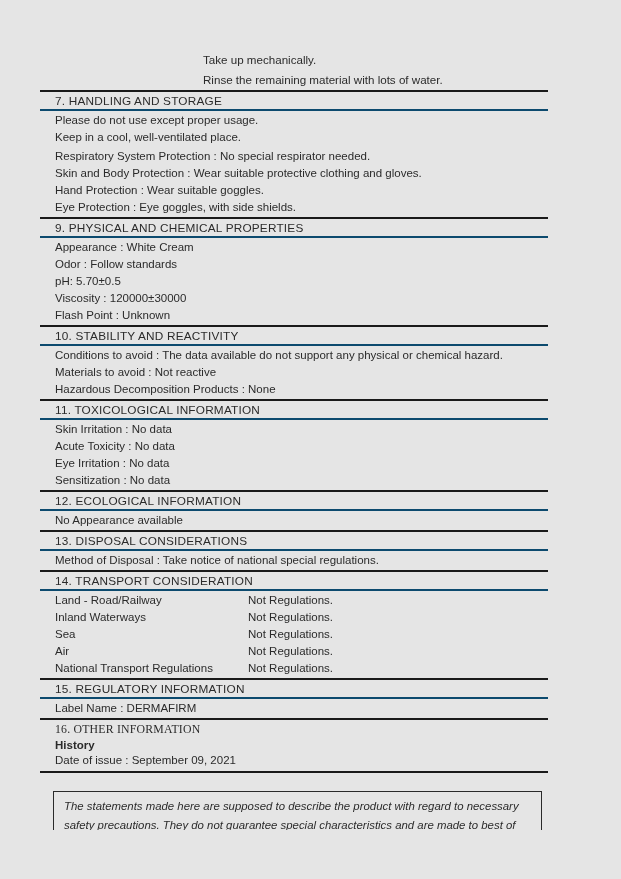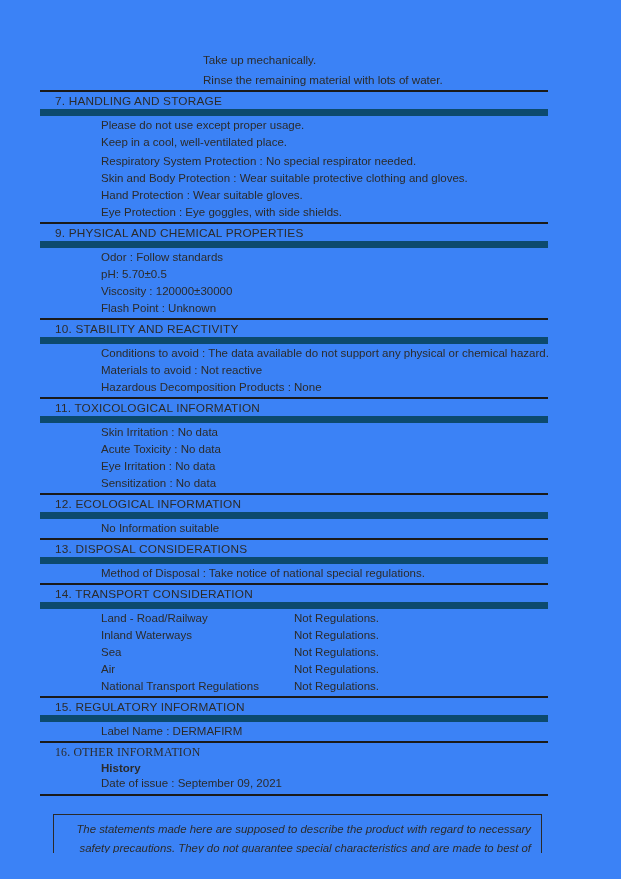--- a/index.html
+++ b/index.html
@@ -1,20 +1,20 @@
 <!DOCTYPE html>
 <html><head>
 <meta charset="utf-8">
 <style>
   html, body { margin: 0; padding: 0; background: #ffffff; }
   .page {
     position: relative;
     width: 621px;
     height: 879px;
-    background: #3b82f6;
+    background: #e5e5e5;
     font-family: "Liberation Sans", "DejaVu Sans", sans-serif;
     color: #2b2b2b;
     overflow: hidden;
   }
   .doc {
     position: absolute;
     left: 40px;
     top: 0;
     width: 508px;
   }
@@ -22,56 +22,54 @@
     margin-top: 50px;
     padding-left: 163px;
   }
   .intro-line {
     line-height: 20px;
     font-size: 11.6px;
     white-space: nowrap;
   }
   .sec-header {
     border-top: 2px solid #1a1a1a;
-    border-bottom: 7px solid #0c4a6e;
+    border-bottom: 2px solid #0c4a6e;
     padding: 2px 0 1px 15px;
     line-height: 14px;
     font-size: 11.8px;
     letter-spacing: 0.2px;
     white-space: nowrap;
   }
   .sec-body {
     padding: 1px 0 1px 15px;
   }
   .row {
     line-height: 17px;
     font-size: 11.5px;
     white-space: nowrap;
-    margin-left: 46px;
   }
   .t-row { display: flex; }
   .t-label { width: 193px; flex: 0 0 193px; }
   .t-value { flex: 1; }
   .sec16 .sec-header { border-bottom: none; font-family: Liberation Serif, serif; }
   .sec16 .row { line-height: 15px; }
   .row.bold { font-weight: bold; }
   .end-rule {
     border-top: 2px solid #1a1a1a;
     height: 0;
     margin-top: 2px;
   }
   .disclaimer {
     margin: 18px 0 0 13px;
     width: 467px;
     height: 33px;
     border: 1px solid #2a2a2a;
     border-bottom: none;
     padding: 5px 10px 0 10px;
     overflow: hidden;
-    text-align: right;
   }
   .disclaimer .d-line {
     font-style: italic;
     font-size: 11.4px;
     line-height: 19px;
     white-space: nowrap;
   }
 </style>
 </head>
 <body>
@@ -89,28 +87,29 @@
       <div class="sec-body">
         <div class="row">Please do not use except proper usage.</div>
         <div class="row">Keep in a cool, well-ventilated place.</div>
       </div>
     </section>
 
     <section>
       <div class="sec-body">
         <div class="row">Respiratory System Protection : No special respirator needed.</div>
         <div class="row">Skin and Body Protection : Wear suitable protective clothing and gloves.</div>
-        <div class="row">Hand Protection : Wear suitable gloves.</div>
+        <div class="row">Hand Protection : Wear suitable goggles.</div>
         <div class="row">Eye Protection : Eye goggles, with side shields.</div>
       </div>
     </section>
 
     <section>
       <div class="sec-header">9. PHYSICAL AND CHEMICAL PROPERTIES</div>
       <div class="sec-body">
+        <div class="row">Appearance : White Cream</div>
         <div class="row">Odor : Follow standards</div>
         <div class="row">pH: 5.70±0.5</div>
         <div class="row">Viscosity : 120000±30000</div>
         <div class="row">Flash Point : Unknown</div>
       </div>
     </section>
 
     <section>
       <div class="sec-header">10. STABILITY AND REACTIVITY</div>
       <div class="sec-body">
@@ -126,21 +125,21 @@
         <div class="row">Skin Irritation : No data</div>
         <div class="row">Acute Toxicity : No data</div>
         <div class="row">Eye Irritation : No data</div>
         <div class="row">Sensitization : No data</div>
       </div>
     </section>
 
     <section>
       <div class="sec-header">12. ECOLOGICAL INFORMATION</div>
       <div class="sec-body">
-        <div class="row">No Information suitable</div>
+        <div class="row">No Appearance available</div>
       </div>
     </section>
 
     <section>
       <div class="sec-header">13. DISPOSAL CONSIDERATIONS</div>
       <div class="sec-body">
         <div class="row">Method of Disposal : Take notice of national special regulations.</div>
       </div>
     </section>
 

